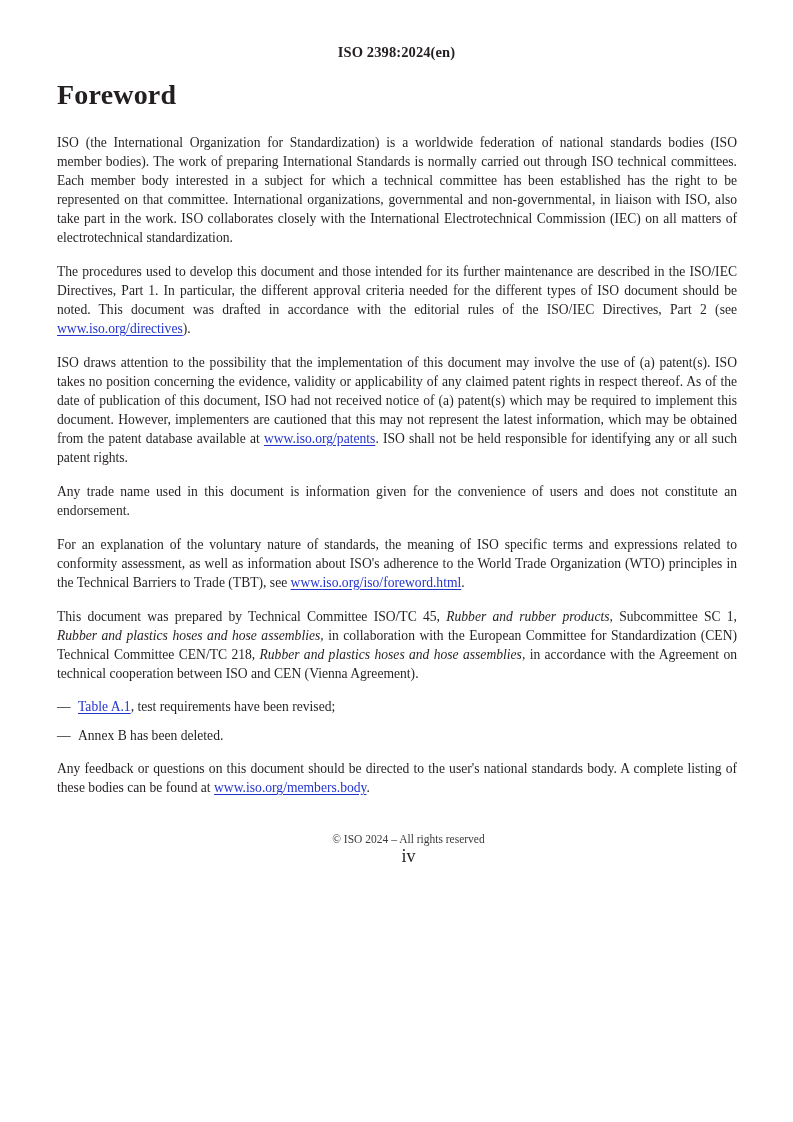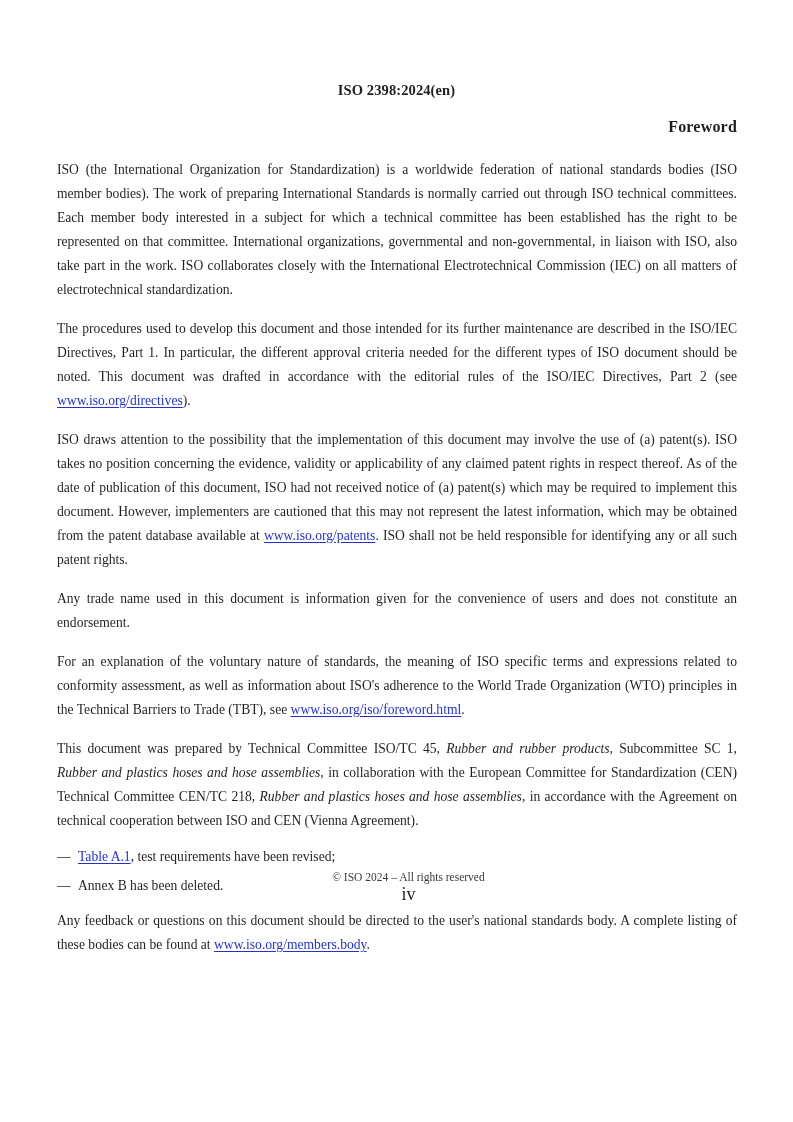--- a/index.html
+++ b/index.html
@@ -14,52 +14,50 @@
     font-family: "Liberation Serif", "DejaVu Serif", serif;
     color: #231f20;
     -webkit-font-smoothing: antialiased;
   }
   .page {
     position: absolute;
     left: 0; top: 0;
     width: 793px;
     height: 892px;
     box-sizing: border-box;
-    margin-top: 38px;
   }
   .running-head {
     position: absolute;
     top: 44px;
     left: 0;
     width: 793px;
     text-align: center;
     font-weight: bold;
     font-size: 14.5px;
     letter-spacing: 0.1px;
     color: #231f20;
   }
   .content {
     position: absolute;
     left: 57px;
     top: 80px;
     width: 680px;
   }
   h1.page-title {
-    font-size: 16px;
+    font-size: 28px;
     font-weight: bold;
     margin: 0 0 22px 0;
     letter-spacing: 0.2px;
     line-height: 1.1;
     color: #231f20;
-    text-align: right;
   }
   p.body-text {
     margin: 0 0 15px 0;
     font-size: 13.6px;
-    line-height: 24px;
+    line-height: 19px;
     text-align: justify;
     text-justify: inter-word;
     hyphens: none;
     color: #231f20;
   }
   .lead {
     margin-top: 0;
   }
   a.doclink {
     color: #2233cc;

